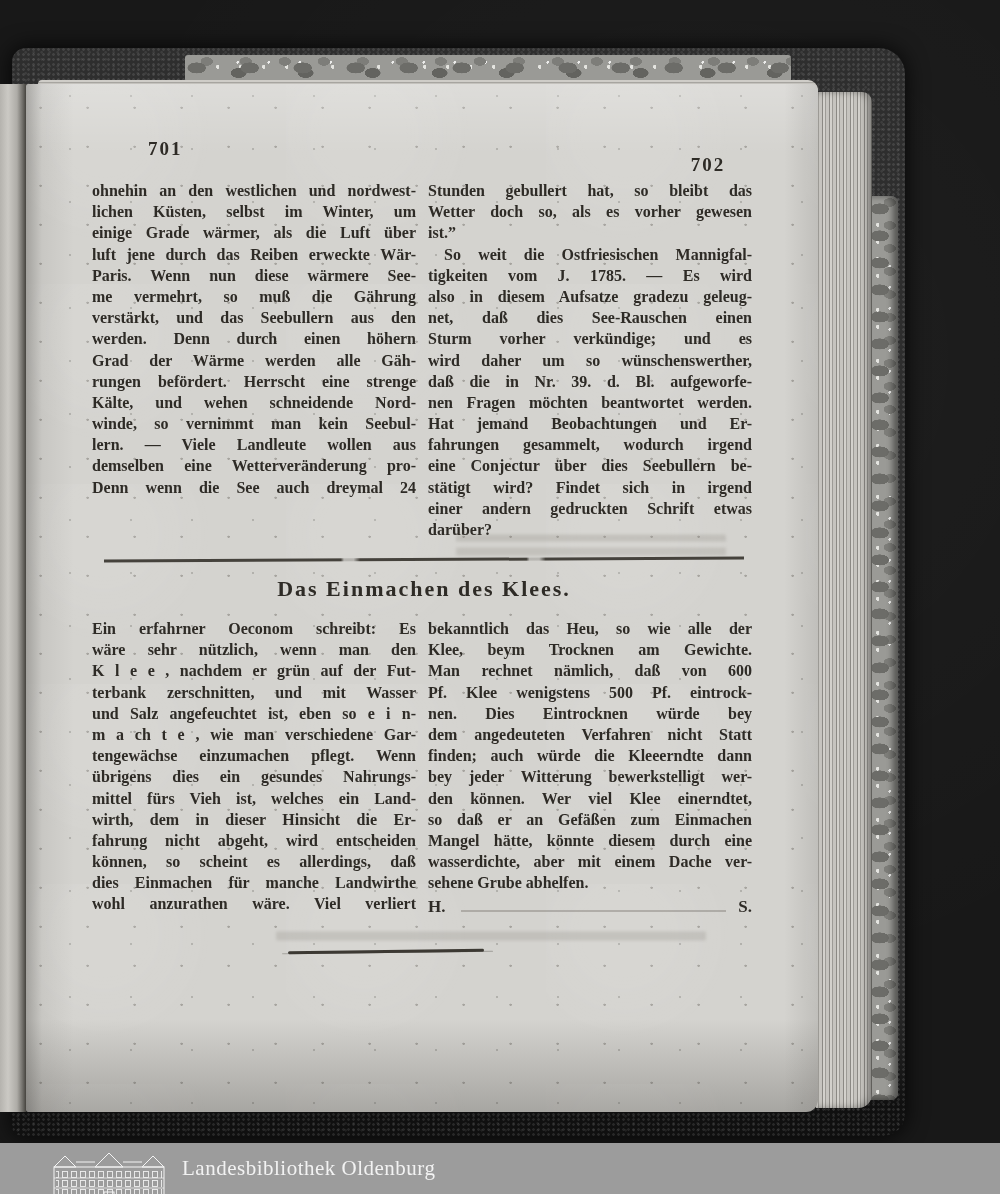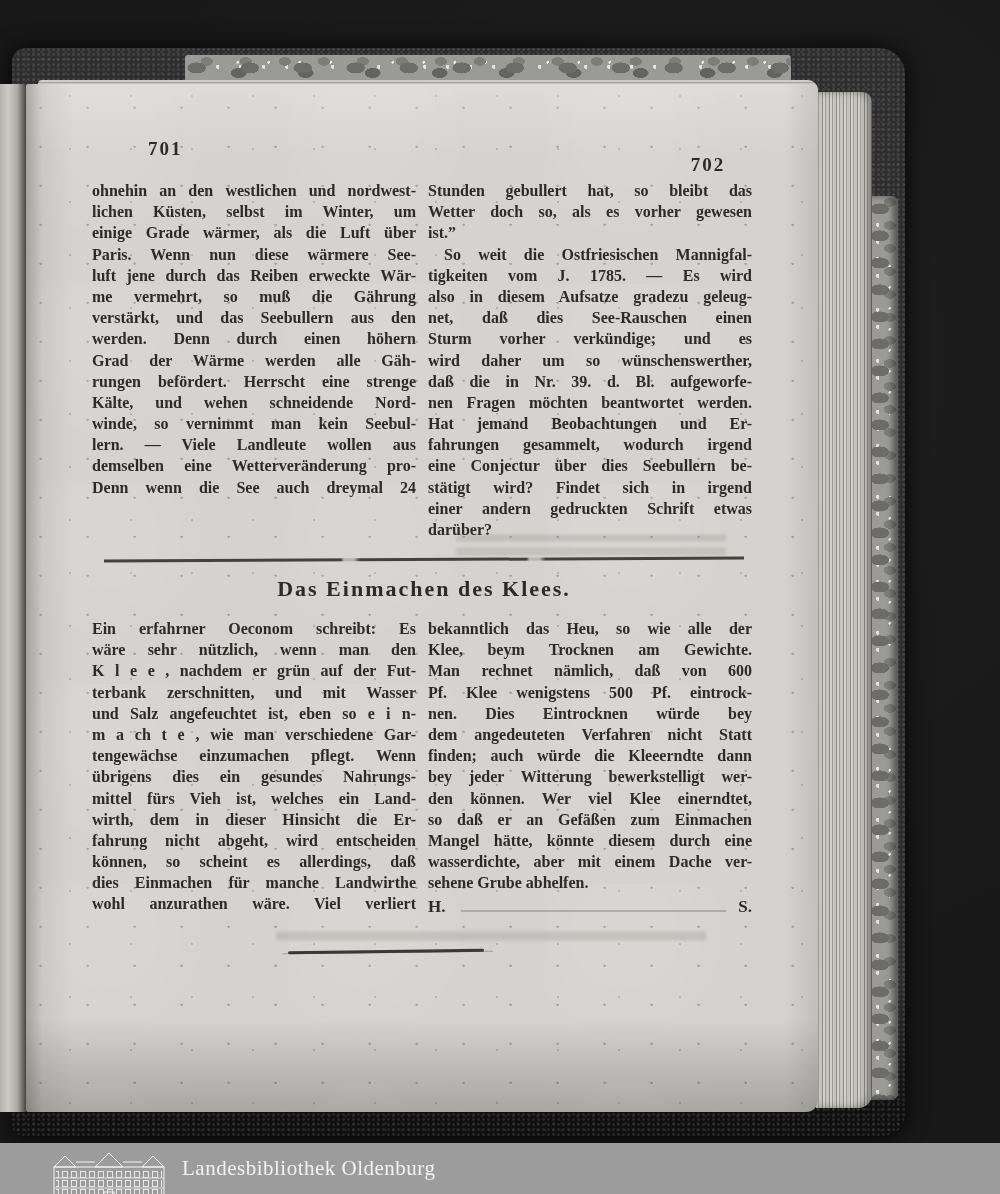--- a/index.html
+++ b/index.html
@@ -95,22 +95,22 @@
 
   <div class="page">
     <div class="pnum pnum-left">701</div>
     <div class="pnum pnum-right">702</div>
 
     <div class="cols cols-top">
       <div class="col">
           <div class="tline">ohnehin an den westlichen und nordwest-</div>
           <div class="tline">lichen Küsten, selbst im Winter, um</div>
           <div class="tline">einige Grade wärmer, als die Luft über</div>
+          <div class="tline">luft jene durch das Reiben erweckte Wär-</div>
           <div class="tline">Paris.  Wenn nun diese wärmere See-</div>
-          <div class="tline">luft jene durch das Reiben erweckte Wär-</div>
           <div class="tline">me vermehrt, so muß die Gährung</div>
           <div class="tline">verstärkt, und das Seebullern aus den</div>
           <div class="tline">werden.  Denn durch einen höhern</div>
           <div class="tline">Grad der Wärme werden alle Gäh-</div>
           <div class="tline">rungen befördert.  Herrscht eine strenge</div>
           <div class="tline">Kälte, und wehen schneidende Nord-</div>
           <div class="tline">winde, so vernimmt man kein Seebul-</div>
           <div class="tline">lern. — Viele Landleute wollen aus</div>
           <div class="tline">demselben eine Wetterveränderung pro-</div>
           <div class="tline">Denn wenn die See auch dreymal 24</div>

